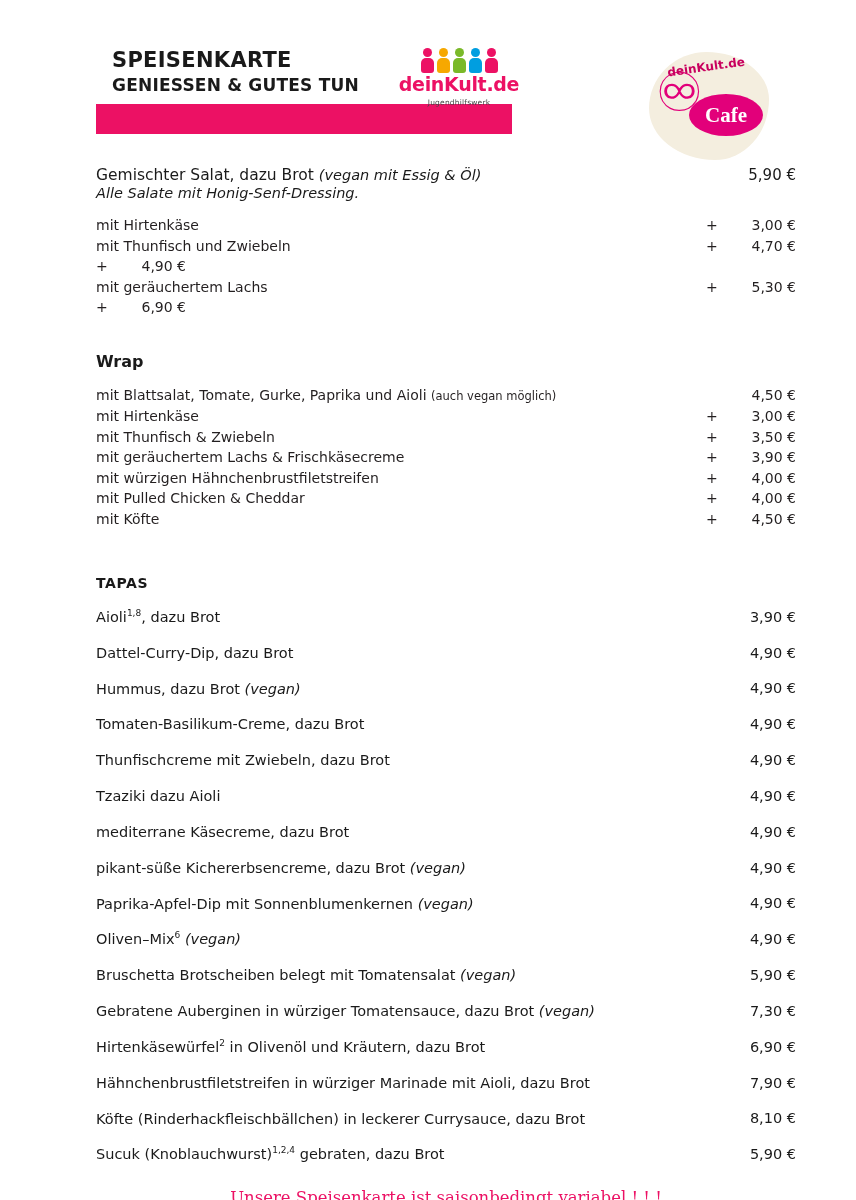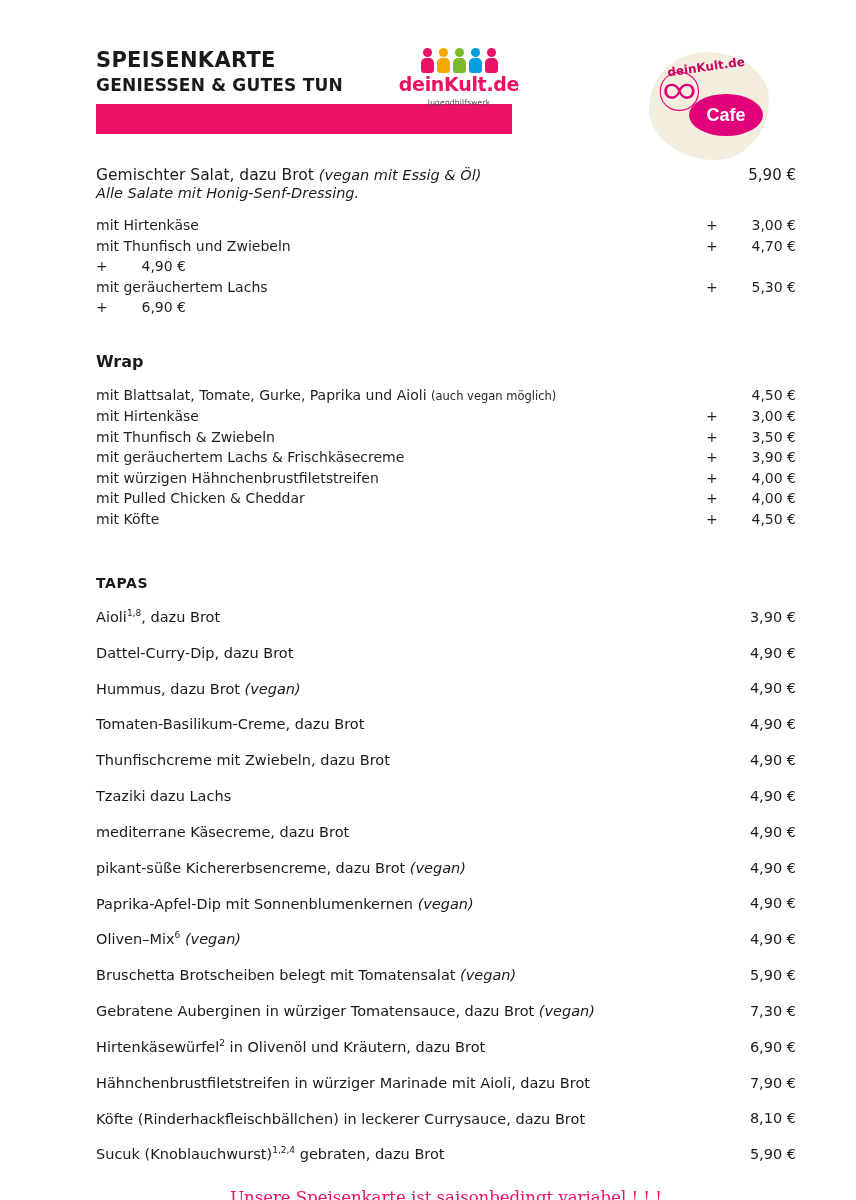--- a/index.html
+++ b/index.html
@@ -23,21 +23,21 @@
     padding: 40px 60px 0 96px;
   }
 
   
   .header {
     position: relative;
     height: 110px;
   }
   .title-block {
     position: absolute;
-    left: 0;
+    left: 16px;
     top: 8px;
   }
   .title-main {
     font-size: 21px;
     font-weight: bold;
     letter-spacing: 0.3px;
     line-height: 1.15;
   }
   .title-sub {
     font-size: 17px;
@@ -132,25 +132,25 @@
     color: #c8005e;
     transform: rotate(-8deg);
   }
   .stamp-cafe {
     position: absolute;
     left: 52px; top: 48px;
     width: 74px; height: 42px;
     background: #e2007a;
     border-radius: 50%;
     color: #fff;
-    font-size: 18px;
+    font-size: 21px;
     font-weight: bold;
     text-align: center;
     line-height: 42px;
-    font-family: Liberation Sans, sans-serif;
+    font-family: Liberation Serif, serif;
   }
 
   
   .section { margin-top: 16px; }
   .section-title {
     font-size: 16px;
     font-weight: bold;
     margin: 0 0 6px 0;
   }
   .section-title.tapas {
@@ -373,21 +373,21 @@
         <span class="desc"><span>Tomaten-Basilikum-Creme</span><sup></sup><span>, dazu Brot</span><span class="it"></span></span>
         <span class="price">4,90 €</span>
       </div>
 
       <div class="tapas-row">
         <span class="desc"><span>Thunfischcreme mit Zwiebeln</span><sup></sup><span>, dazu Brot</span><span class="it"></span></span>
         <span class="price">4,90 €</span>
       </div>
 
       <div class="tapas-row">
-        <span class="desc"><span>Tzaziki dazu Lachs</span><sup></sup><span></span><span class="it"></span></span>
+        <span class="desc"><span>Tzaziki dazu Aioli</span><sup></sup><span></span><span class="it"></span></span>
         <span class="price">4,90 €</span>
       </div>
 
       <div class="tapas-row">
         <span class="desc"><span>mediterrane Käsecreme</span><sup></sup><span>, dazu Brot</span><span class="it"></span></span>
         <span class="price">4,90 €</span>
       </div>
 
       <div class="tapas-row">
         <span class="desc"><span>pikant-süße Kichererbsencreme</span><sup></sup><span>, dazu Brot </span><span class="it">(vegan)</span></span>

